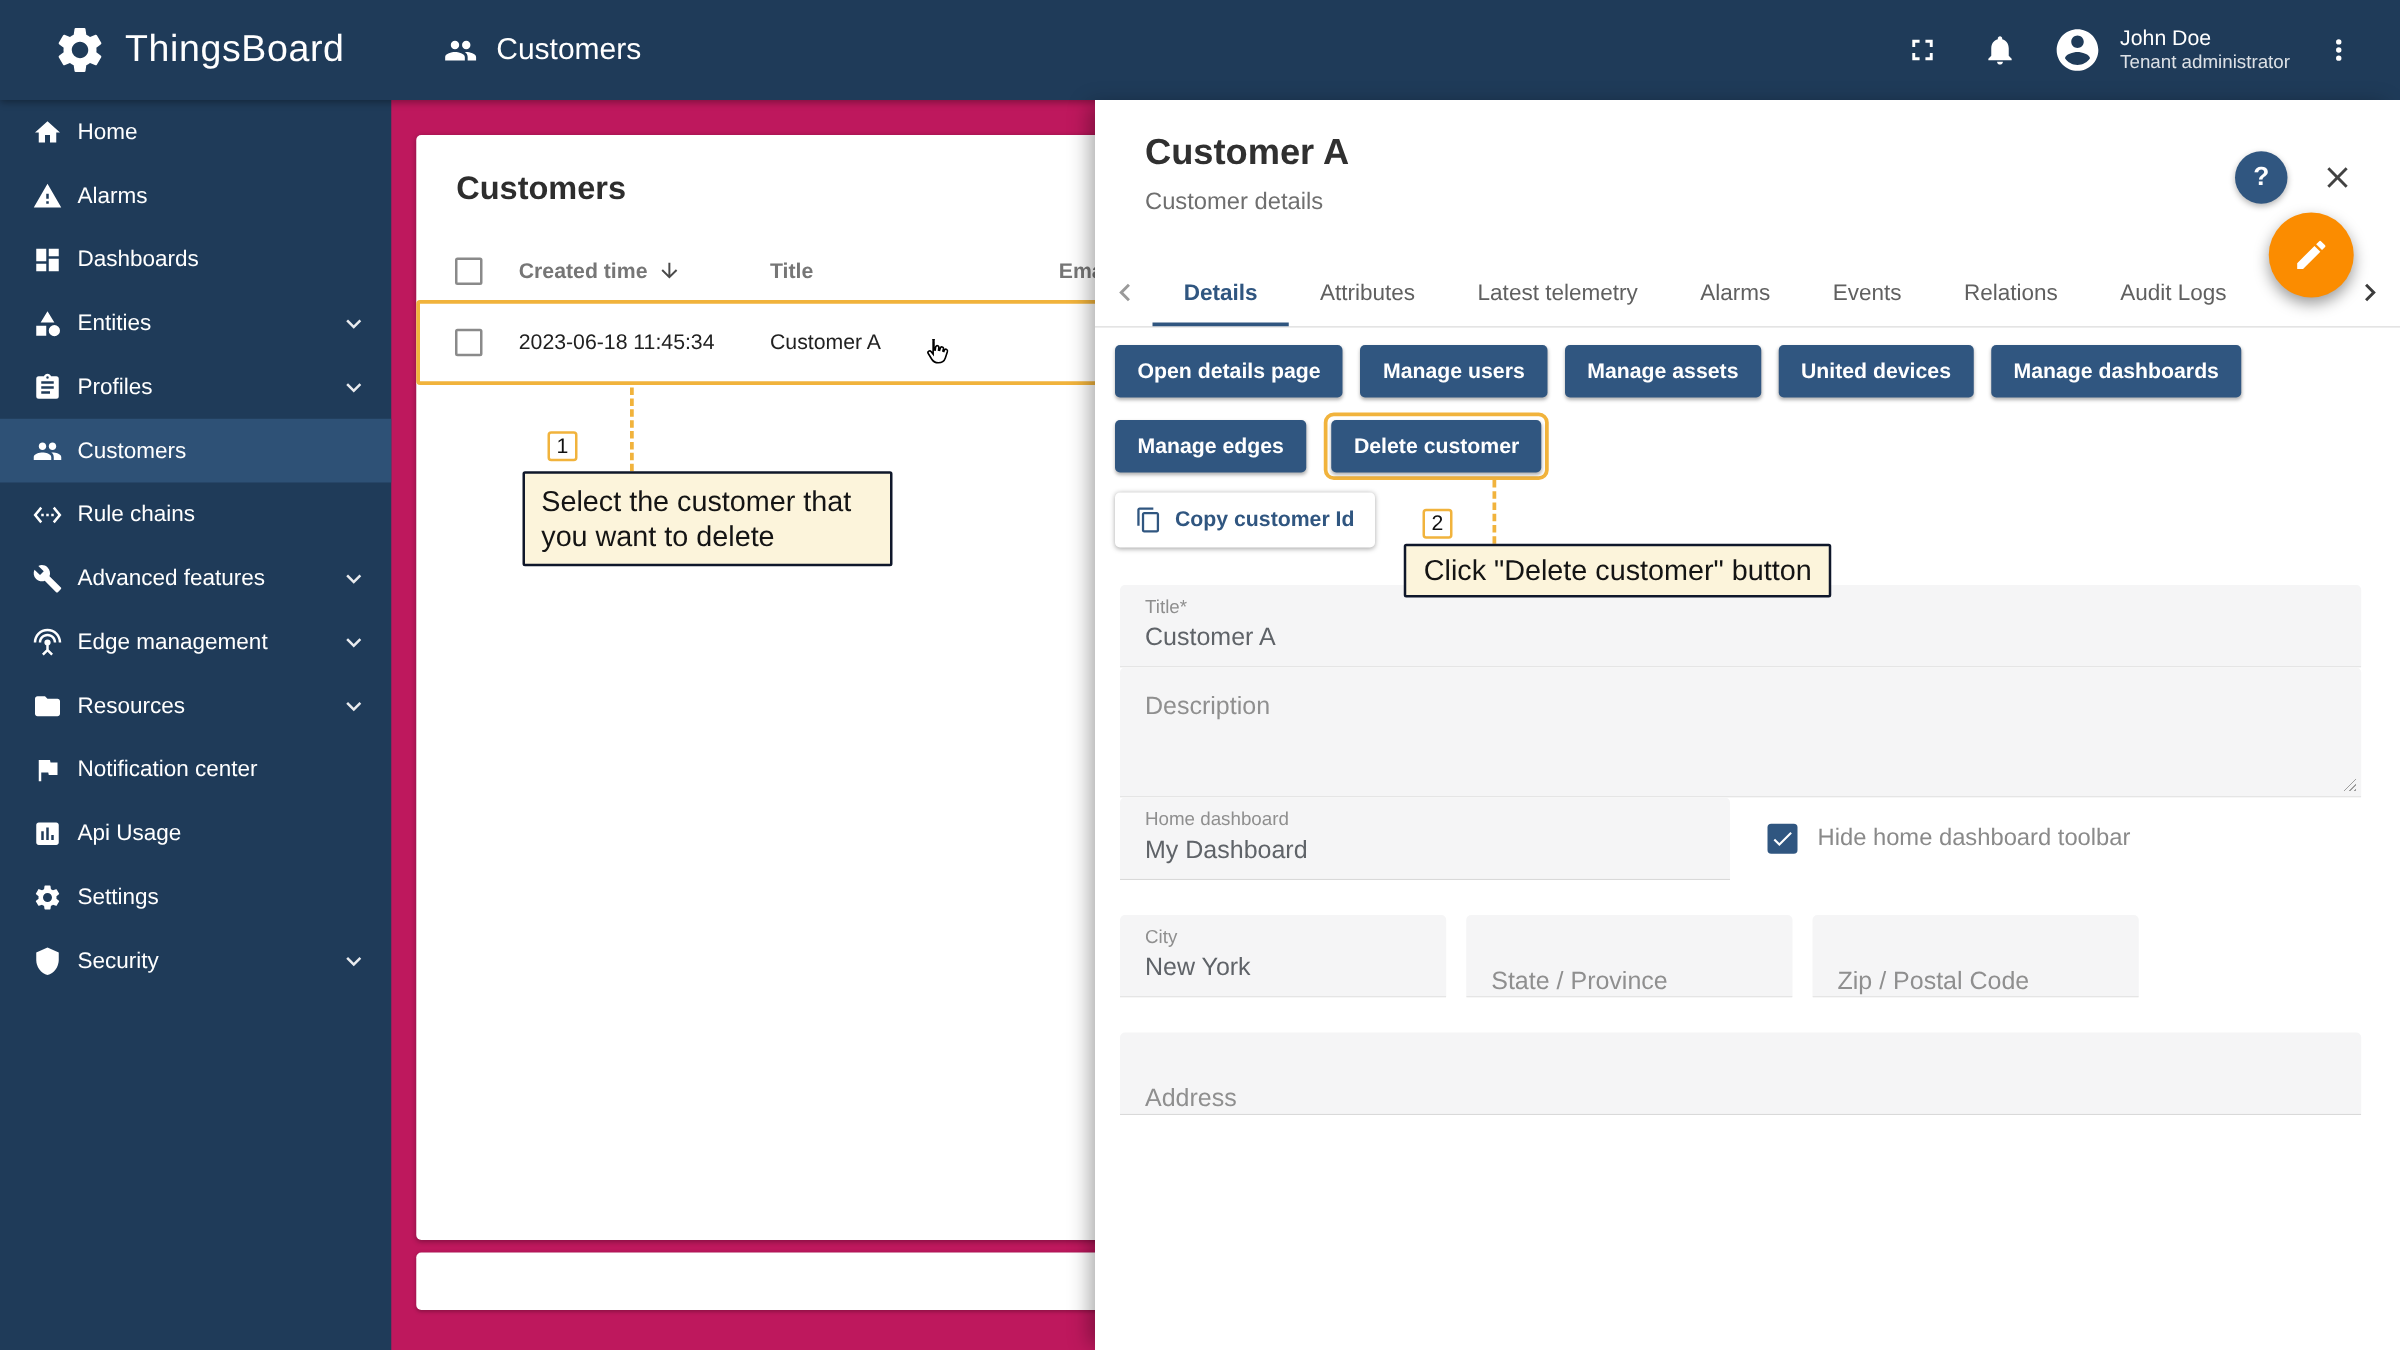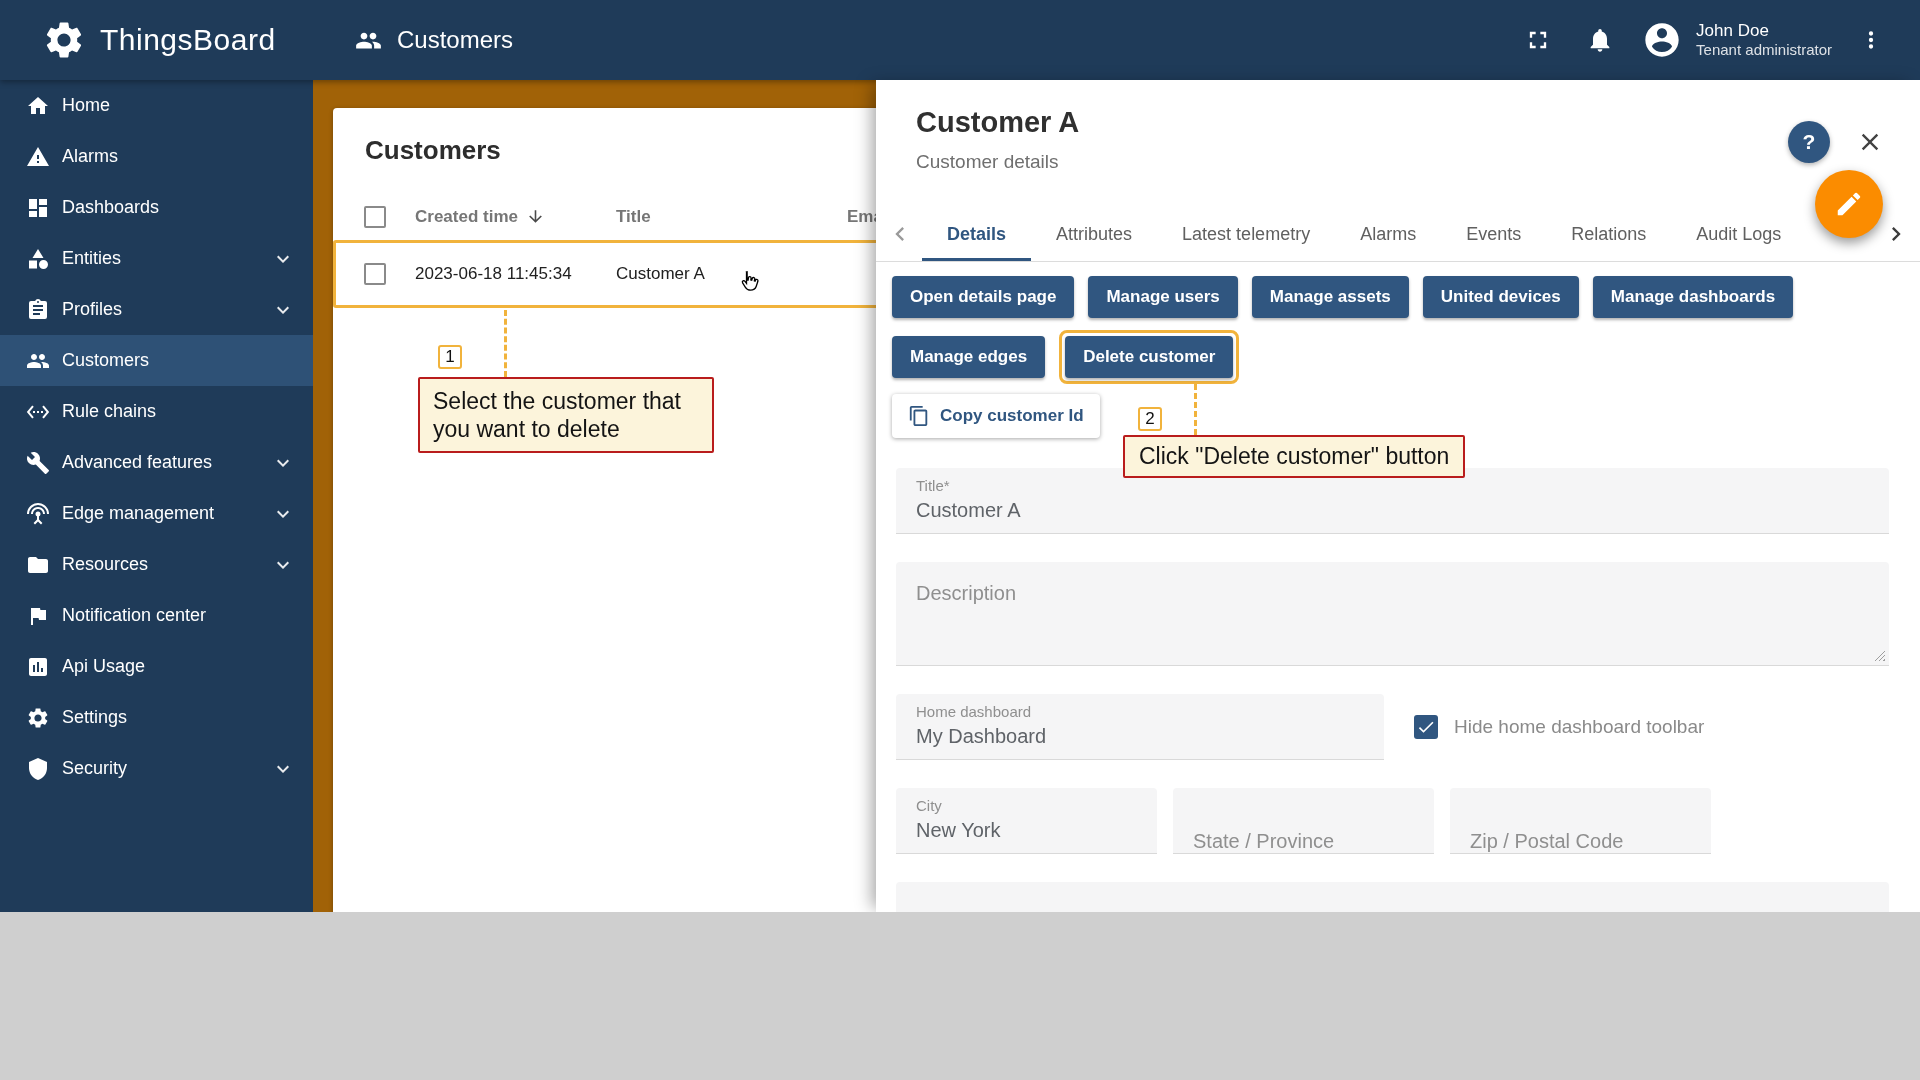--- a/index.html
+++ b/index.html
@@ -1,16 +1,16 @@
 <!DOCTYPE html>
 <html><head>
 <meta charset="utf-8">
 <style>
   html,body{margin:0;padding:0;background:#cfcfcf;}
-  .screen{position:relative;width:1920px;height:912px;overflow:hidden;background:#a16207;
+  .screen{position:relative;width:1920px;height:1080px;overflow:hidden;background:#be185d;
           font-family:"Liberation Sans",sans-serif;-webkit-font-smoothing:antialiased;}
   svg{display:block;}
 
   
   .topbar{position:absolute;left:0;top:0;right:0;height:80px;background:#1f3b59;display:flex;
           align-items:center;z-index:40;box-shadow:0 2px 6px rgba(0,0,0,.35);color:#fff;}
   .logo{width:313px;display:flex;align-items:center;gap:14px;padding-left:42px;box-sizing:border-box;cursor:pointer;}
   .logo-text{font-size:30px;font-weight:400;letter-spacing:.5px;}
   .page-heading{display:flex;align-items:center;gap:15px;margin-left:42px;font-size:24px;}
   .spacer{flex:1;}
@@ -43,21 +43,21 @@
   .cb{width:22px;height:22px;border:2px solid #8a8a8a;border-radius:2px;background:#fff;box-sizing:border-box;cursor:pointer;}
   .sort-ic{width:19px;height:19px;margin-left:8px;color:#4a4a4a;display:inline-block;vertical-align:-4px;}
   .hdr-flex{display:flex;align-items:center;}
   .paginator{position:absolute;left:333px;top:1002px;width:1400px;height:46px;background:#fff;
              border-radius:4px;box-shadow:0 1px 3px rgba(0,0,0,.25);z-index:10;}
 
   
   .dash-line{position:absolute;border-left:3px dashed #f1b33c;z-index:25;}
   .step-num{position:absolute;width:24px;height:24px;background:#fff;border:2px solid #f1b33c;border-radius:3px;
             display:flex;align-items:center;justify-content:center;font-size:17px;color:#111;z-index:26;box-sizing:border-box;}
-  .step-box{position:absolute;background:#fcf4db;border:2px solid #b91c1c;border-radius:2px;color:#141414;z-index:26;box-sizing:border-box;}
+  .step-box{position:absolute;background:#fcf4db;border:2px solid #0f172a;border-radius:2px;color:#141414;z-index:26;box-sizing:border-box;}
   .step1-line{left:504px;top:310px;height:67px;}
   .step1-num{left:438px;top:345px;}
   .step1-box{left:418px;top:377px;width:296px;padding:8px 13px;font-size:23px;line-height:1.22;}
   .hand-cursor{position:absolute;left:736px;top:268px;width:26px;height:26px;z-index:25;}
 
   
   .details-panel{position:absolute;left:876px;top:80px;right:0;bottom:0;background:#fff;z-index:50;
                  box-shadow:-8px 0 16px -4px rgba(0,0,0,.35);}
   .panel-header{position:relative;height:127px;box-sizing:border-box;padding:26px 0 0 40px;}
   .panel-title{font-size:29px;font-weight:700;color:#303030;}
@@ -82,21 +82,21 @@
   .delete-highlight{display:inline-block;border:3px solid #f1b33c;border-radius:8px;padding:3px;}
   .white-btn{height:44px;padding:0 16px;background:#fff;color:#305680;font-size:17px;font-weight:700;border:none;border-radius:4px;
              cursor:pointer;box-shadow:0 1px 4px rgba(0,0,0,.35);display:flex;align-items:center;gap:10px;font-family:inherit;}
 
   .step2-line{left:318px;top:304px;height:51px;}
   .step2-num{left:262px;top:327px;}
   .step2-box{left:247px;top:355px;padding:6px 14px;font-size:23px;white-space:nowrap;}
 
   .panel-form{margin-top:30px;padding:0 21px 0 10px;}
   .field{background:#f5f5f6;border-radius:4px 4px 0 0;border-bottom:1px solid #d9d9d9;box-sizing:border-box;
-         position:relative;margin-bottom:28px;cursor:text;}
+         position:relative;cursor:text;}
   .field.filled{height:66px;padding:9px 20px 0;}
   .f-label{font-size:15px;color:#8f8f8f;}
   .f-value{font-size:20px;color:#5f6368;margin-top:5px;}
   .field.empty{height:66px;display:flex;align-items:flex-end;padding:0 20px;font-size:20px;color:#8f8f8f;}
   .field.textarea{height:104px;align-items:flex-start;padding-top:20px;}
   .field.textarea::after{content:"";position:absolute;right:4px;bottom:4px;width:11px;height:11px;
          background:repeating-linear-gradient(135deg,transparent 0 2px,#9e9e9e 2px 3px);
          clip-path:polygon(100% 0,100% 100%,0 100%);}
   .row-flex{display:flex;align-items:center;}
   .w488{width:488px;margin-bottom:0;}

